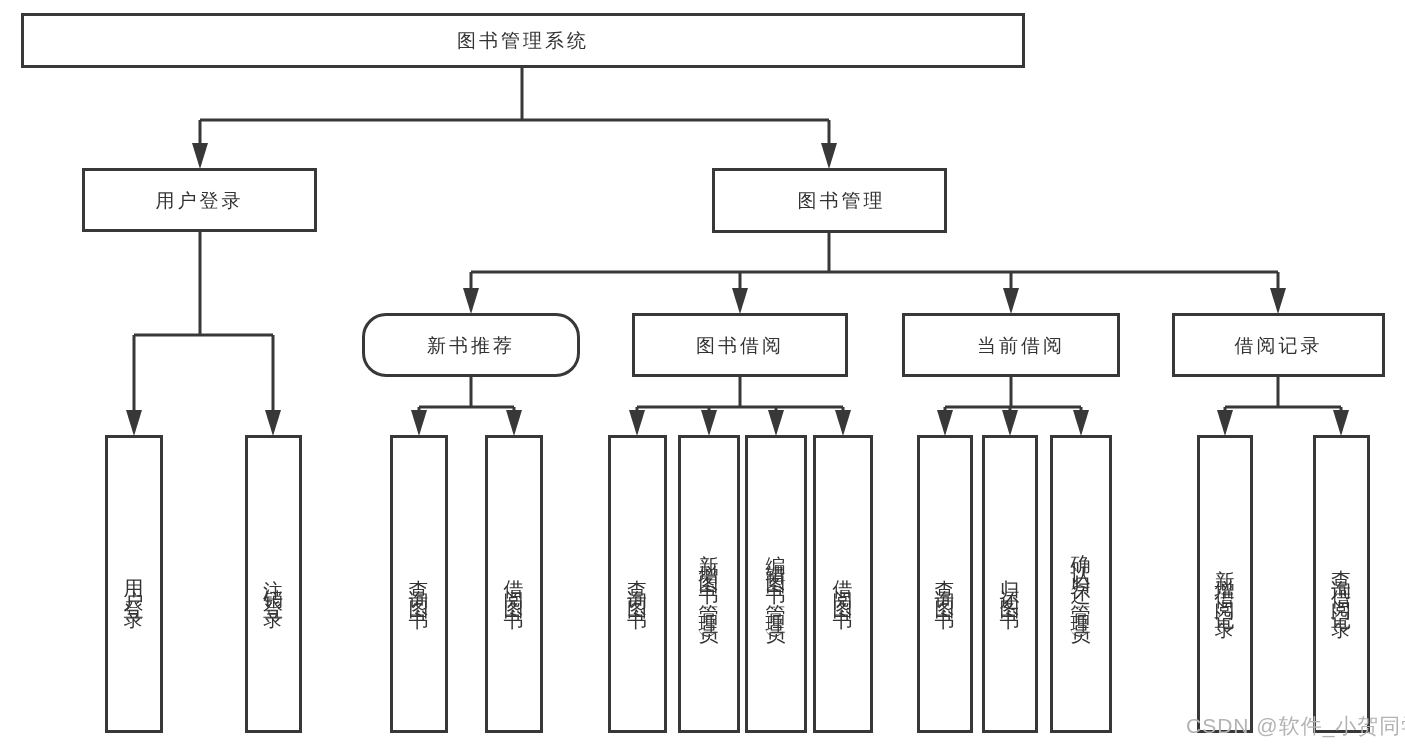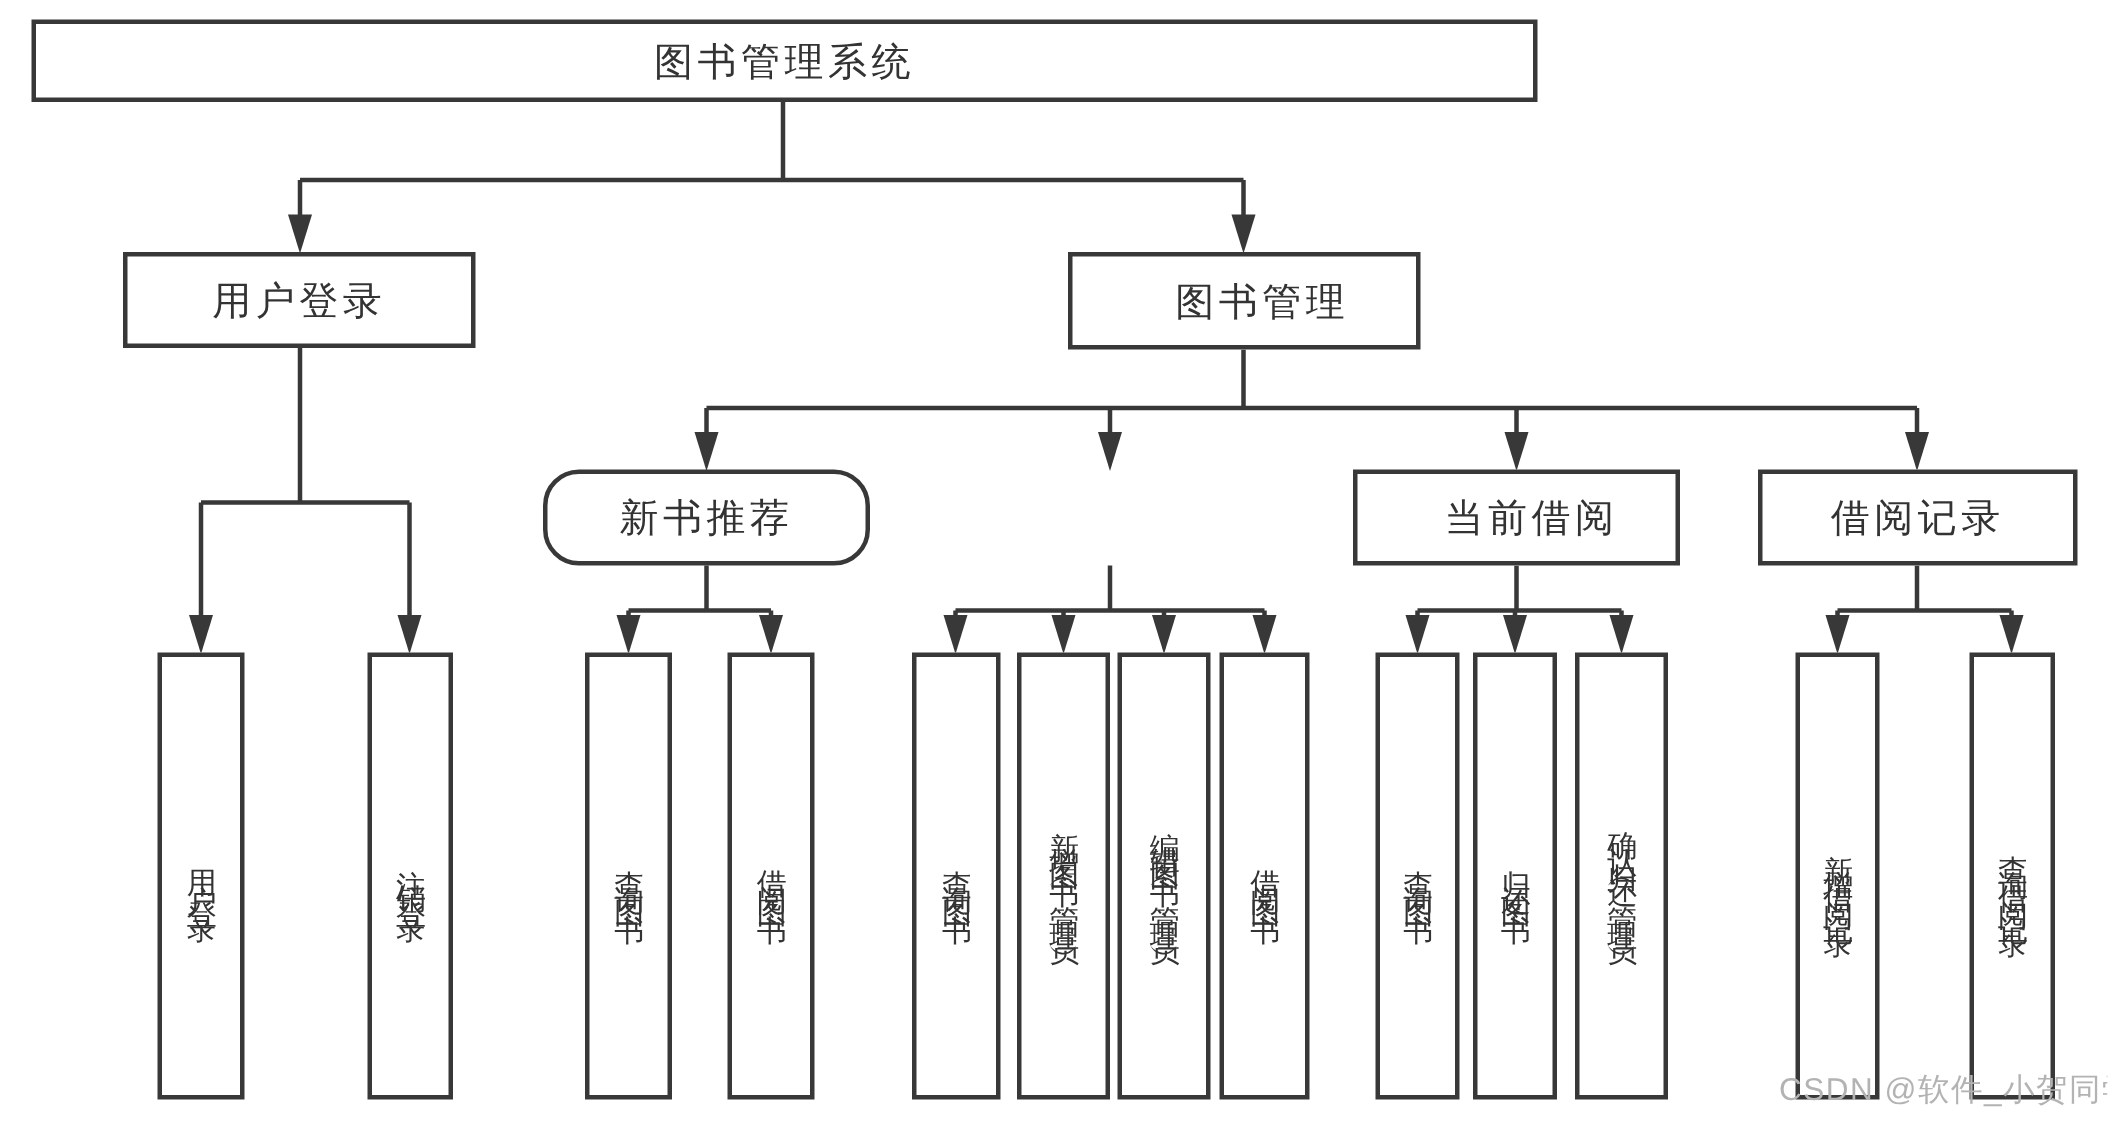--- a/index.html
+++ b/index.html
@@ -25,21 +25,21 @@
     position: absolute;
     box-sizing: border-box;
     border: 3px solid #383838;
     background: #ffffff;
     display: flex;
     align-items: center;
     justify-content: center;
     color: #333333;
   }
   .hlabel {
-    font-size: 26px;
+    font-size: 19px;
     letter-spacing: 3px;
     white-space: nowrap;
     line-height: 1;
   }
   .leaf .vlabel {
     writing-mode: vertical-rl;
     text-orientation: mixed;
     font-size: 20px;
     line-height: 1;
     letter-spacing: 10px;
@@ -120,20 +120,23 @@
   <div class="node n-login">
     <span class="hlabel">用户登录</span>
   </div>
   <div class="node n-mgmt">
     <span class="hlabel">图书管理</span>
   </div>
 
   <div class="node n-l3 n-newbook">
     <span class="hlabel">新书推荐</span>
   </div>
+  <div class="node n-l3 n-borrow">
+    <span class="hlabel">图书借阅</span>
+  </div>
   <div class="node n-l3 n-current">
     <span class="hlabel">当前借阅</span>
   </div>
   <div class="node n-l3 n-record">
     <span class="hlabel">借阅记录</span>
   </div>
 
   <div class="node leaf" style="left:105px;width:58px">
     <span class="vlabel">用户登录</span>
   </div>

